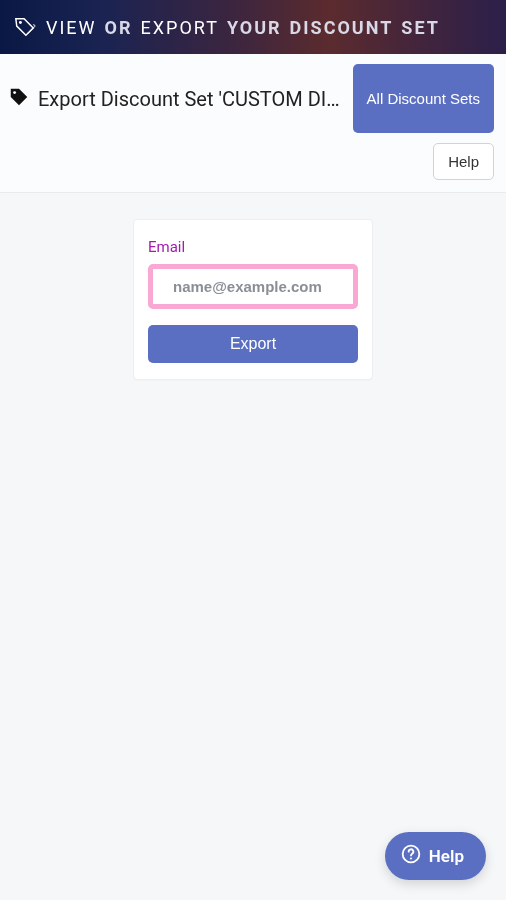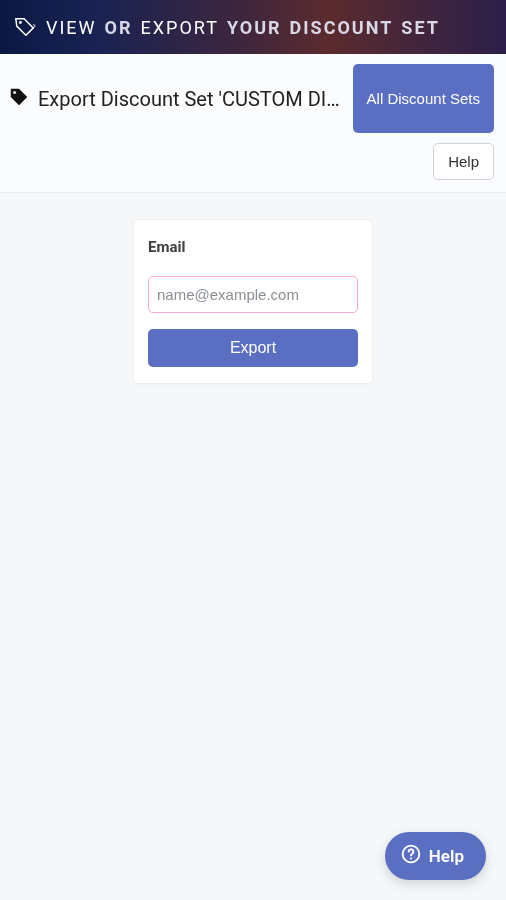--- a/index.html
+++ b/index.html
@@ -69,29 +69,30 @@
   
   .main { display: flex; justify-content: center; padding-top: 26px; }
   .card {
     width: 240px;
     background: #fff;
     border: 1px solid #eceef1;
     border-radius: 4px;
     padding: 18px 14px 16px 14px;
     box-shadow: 0 1px 1px rgba(0,0,0,0.02);
   }
-  .field-label { font-size: 15px; color: #404040; margin-bottom: 20px; display: block; font-weight: bold; }
+  .field-label { font-size: 15px; color: #a21caf; margin-bottom: 8px; display: block; }
   .text-input {
     width: 100%;
-    padding: 9px 8px;
+    padding: 9px 20px;
     font-size: 15px;
-    border: 1px solid #f9a8d4;
+    border: 5px solid #f9a8d4;
     border-radius: 5px;
     color: #333;
     margin-bottom: 16px;
+    font-weight: bold;
   }
   .text-input::placeholder { color: #8a8f96; }
   
   .help-widget {
     position: absolute;
     right: 20px;
     bottom: 20px;
     background: #5a6fc1;
     color: #fff;
     border-radius: 26px;

